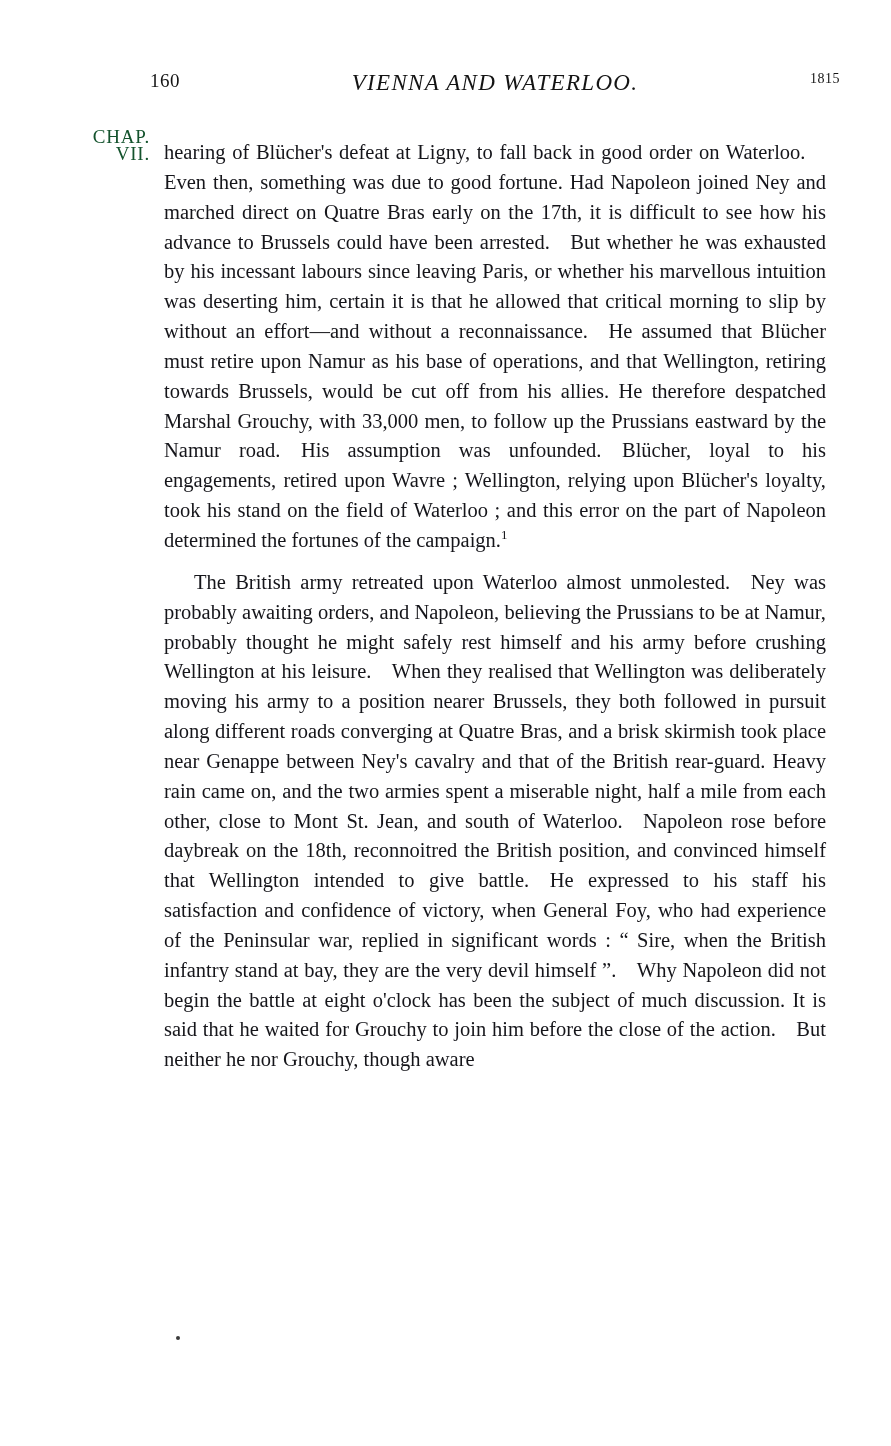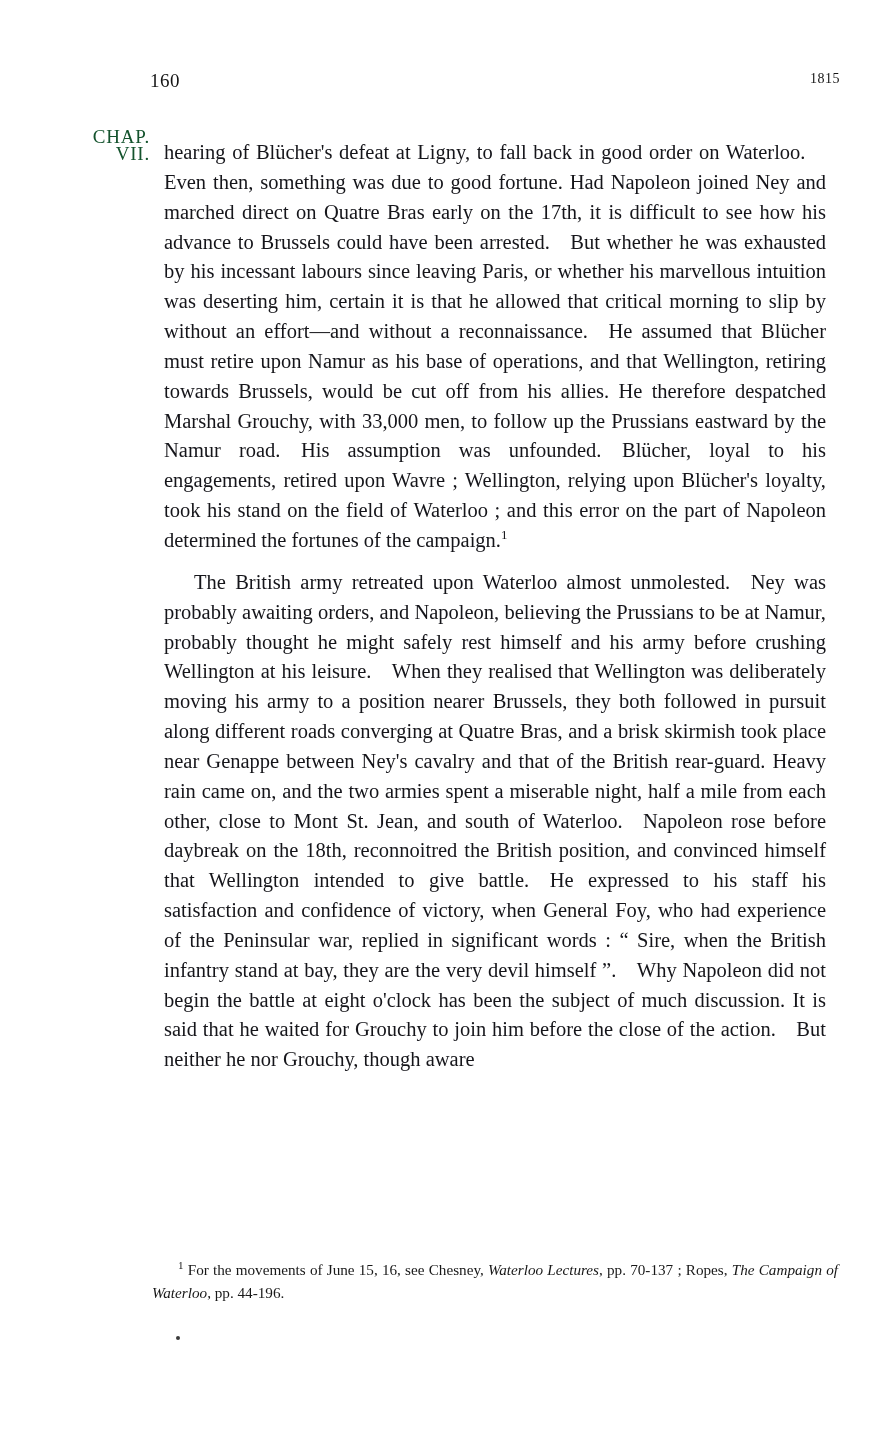--- a/index.html
+++ b/index.html
@@ -126,32 +126,30 @@
     border-radius: 50%;
   }
 </style>
 </head>
 <body>
 
 <div class="page">
 
   <div class="runhead">
     <span class="folio-left">160</span>
+    <span class="runhead-title">VIENNA AND WATERLOO.</span>
     <span class="folio-right">1815</span>
   </div>
 
   <div class="chapmark">
     <span>CHAP.</span>
     <span class="l2">VII.</span>
   </div>
 
   <div class="textblock">
     <p class="para first"><span>hearing of Blücher's defeat at Ligny, to fall back in good order on Waterloo. Even then, something was due to good fortune. Had Napoleon joined Ney and marched direct on Quatre Bras early on the 17th, it is difficult to see how his advance to Brussels could have been arrested. But whether he was exhausted by his incessant labours since leaving Paris, or whether his marvellous intuition was deserting him, certain it is that he allowed that critical morning to slip by without an effort—and without a reconnaissance. He assumed that Blücher must retire upon Namur as his base of operations, and that Wellington, retiring towards Brussels, would be cut off from his allies. He therefore despatched Marshal Grouchy, with 33,000 men, to follow up the Prussians eastward by the Namur road. His assumption was unfounded. Blücher, loyal to his engagements, retired upon Wavre ; Wellington, relying upon Blücher's loyalty, took his stand on the field of Waterloo ; and this error on the part of Napoleon determined the fortunes of the campaign.</span><span class="fn-ref">1</span></p>
     <p class="para indent">The British army retreated upon Waterloo almost unmolested. Ney was probably awaiting orders, and Napoleon, believing the Prussians to be at Namur, probably thought he might safely rest himself and his army before crushing Wellington at his leisure. When they realised that Wellington was deliberately moving his army to a position nearer Brussels, they both followed in pursuit along different roads converging at Quatre Bras, and a brisk skirmish took place near Genappe between Ney's cavalry and that of the British rear-guard. Heavy rain came on, and the two armies spent a miserable night, half a mile from each other, close to Mont St. Jean, and south of Waterloo. Napoleon rose before daybreak on the 18th, reconnoitred the British position, and convinced himself that Wellington intended to give battle. He expressed to his staff his satisfaction and confidence of victory, when General Foy, who had experience of the Peninsular war, replied in significant words : “ Sire, when the British infantry stand at bay, they are the very devil himself ”. Why Napoleon did not begin the battle at eight o'clock has been the subject of much discussion. It is said that he waited for Grouchy to join him before the close of the action. But neither he nor Grouchy, though aware</p>
   </div>
 
-  <div class="footnote">
-    <span class="fn-indent"></span><span class="fn-marker">1</span><span> For the movements of June 15, 16, see Chesney, </span><i>Waterloo Lectures</i><span>, pp. 70-137 ; Ropes, </span><i>The Campaign of Waterloo</i><span>, pp. 44-196.</span>
-  </div>
 
   <div class="stray-mark"></div>
 
 </div>
 
 </body></html>

